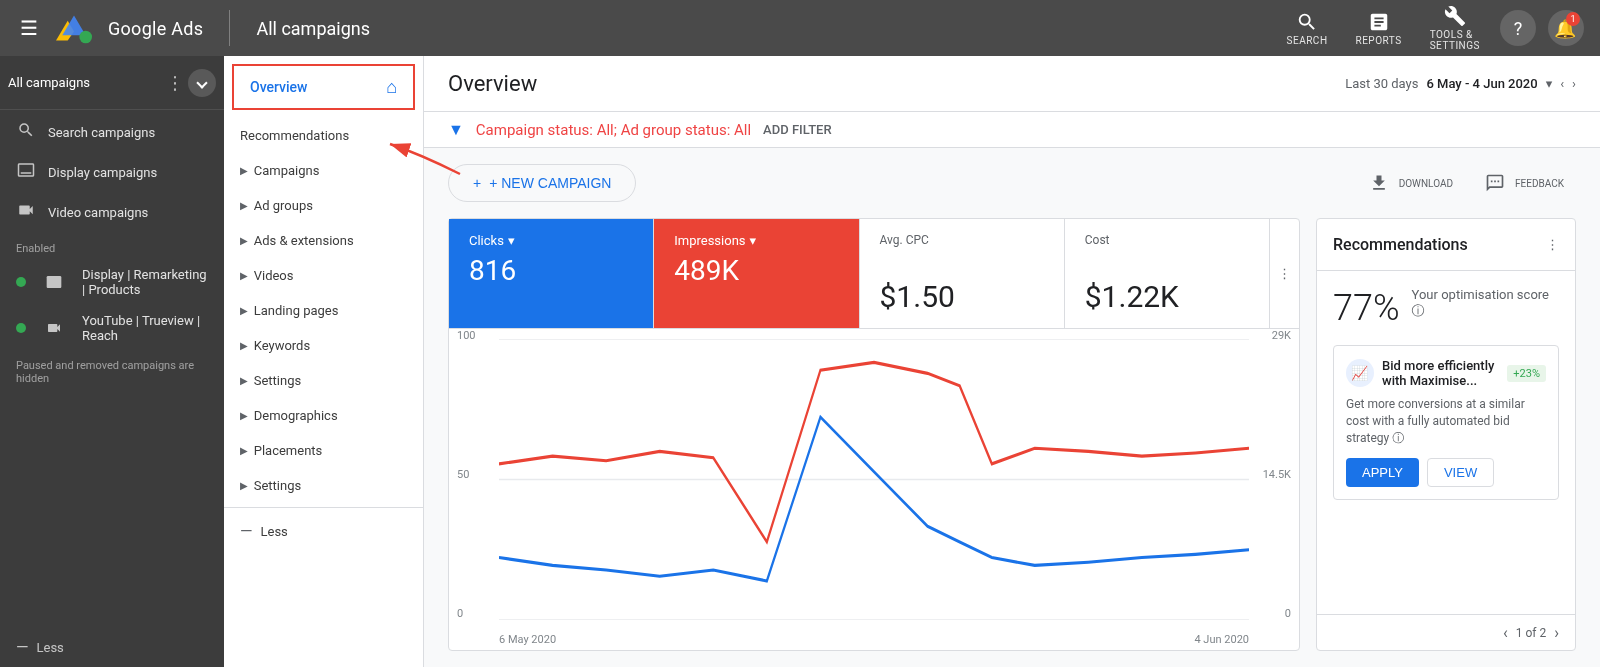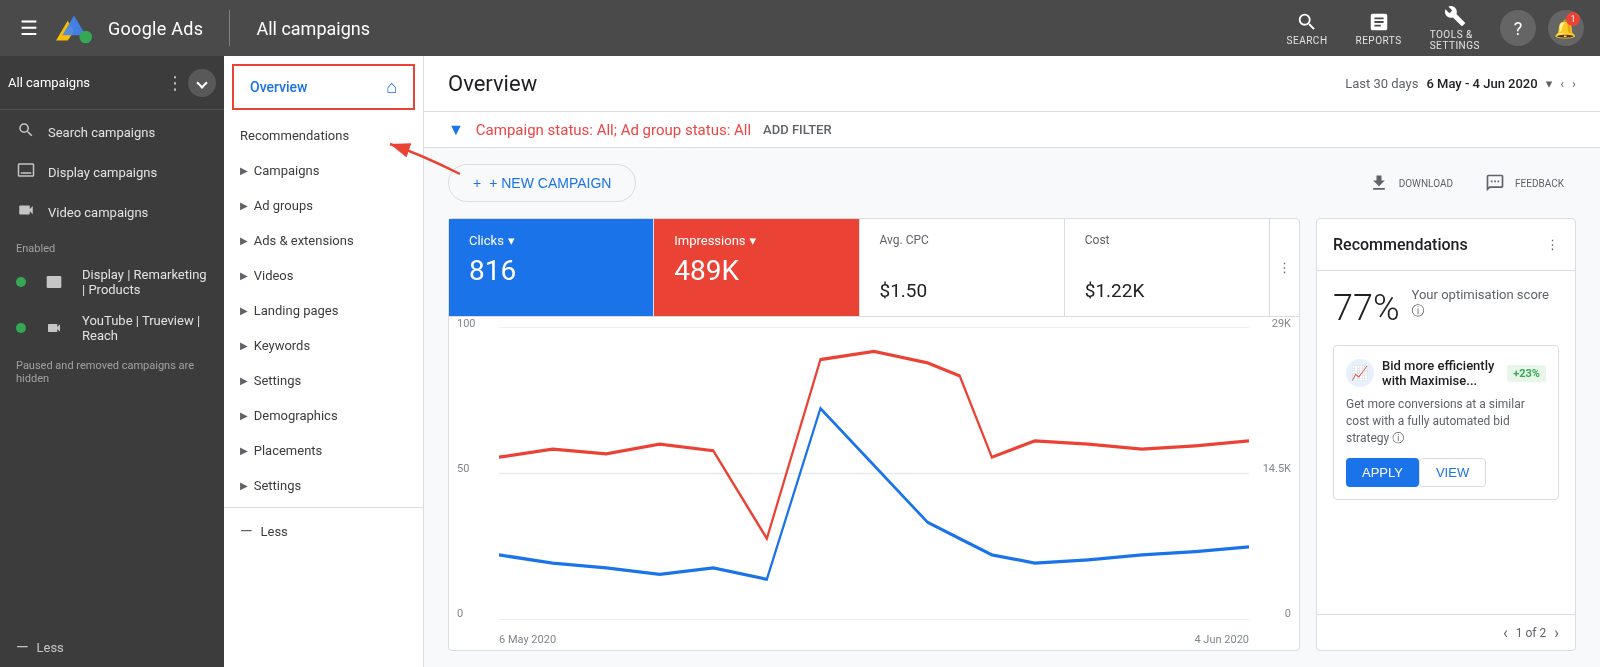--- a/index.html
+++ b/index.html
@@ -82,44 +82,44 @@
     .stats-chart-area { display: flex; gap: 16px; flex: 1; }
     .chart-section { flex: 1; background: white; border: 1px solid #dadce0; border-radius: 4px; display: flex; flex-direction: column; }
     .stats-row { display: flex; border-bottom: 1px solid #dadce0; }
     .stat-box { flex: 1; padding: 14px 20px; border-right: 1px solid #dadce0; }
     .stat-box:last-child { border-right: none; }
     .stat-box.clicks { background: #1a73e8; color: white; }
     .stat-box.impressions { background: #ea4335; color: white; }
     .stat-header { display: flex; align-items: center; gap: 4px; font-size: 13px; margin-bottom: 6px; }
     .stat-value { font-size: 28px; font-weight: 400; }
     .stat-label { font-size: 12px; color: #5f6368; margin-bottom: 4px; }
-    .stat-value-gray { font-size: 19px; font-weight: 400; color: #202124; margin-top: 32px; }
+    .stat-value-gray { font-size: 30px; font-weight: 400; color: #202124; margin-top: 32px; }
     .stat-more { padding: 8px; color: #5f6368; cursor: pointer; display: flex; align-items: center; }
 
     
     .chart-area { flex: 1; padding: 16px; position: relative; min-height: 200px; }
     .chart-y-labels { position: absolute; left: 8px; top: 0; bottom: 30px; display: flex; flex-direction: column; justify-content: space-between; font-size: 11px; color: #80868b; }
     .chart-y-labels-right { position: absolute; right: 8px; top: 0; bottom: 30px; display: flex; flex-direction: column; justify-content: space-between; font-size: 11px; color: #80868b; text-align: right; }
     .chart-x-labels { position: absolute; bottom: 4px; left: 50px; right: 50px; display: flex; justify-content: space-between; font-size: 11px; color: #80868b; }
     svg.chart { position: absolute; left: 50px; right: 50px; top: 10px; bottom: 30px; }
 
     
     .recs-panel { width: 260px; background: white; border: 1px solid #dadce0; border-radius: 4px; display: flex; flex-direction: column; flex-shrink: 0; }
     .recs-header { display: flex; align-items: center; justify-content: space-between; padding: 16px; border-bottom: 1px solid #dadce0; }
     .recs-title { font-size: 16px; font-weight: 500; }
     .recs-body { padding: 16px; flex: 1; }
     .score-row { display: flex; align-items: flex-start; gap: 12px; margin-bottom: 16px; }
     .score-percent { font-size: 36px; font-weight: 300; color: #202124; }
     .rec-card { border: 1px solid #dadce0; border-radius: 4px; padding: 12px; margin-bottom: 12px; }
     .rec-card-header { display: flex; align-items: center; gap: 8px; margin-bottom: 8px; }
     .rec-icon { width: 28px; height: 28px; background: #e8f0fe; border-radius: 50%; display: flex; align-items: center; justify-content: center; color: #1a73e8; font-size: 14px; }
     .rec-card-title { font-size: 13px; font-weight: 500; flex: 1; }
-    .rec-badge { background: #e8f5e9; color: #34a853; font-size: 11px; padding: 2px 6px; border-radius: 3px; font-weight: 700; }
+    .rec-badge { background: #e8f5e9; color: #34a853; font-size: 11px; padding: 2px 6px; border-radius: 3px; font-weight: 400; }
     .rec-desc { font-size: 12px; color: #5f6368; margin-bottom: 12px; line-height: 1.4; }
-    .rec-actions { display: flex; }
+    .rec-actions { display: flex; gap: 8px; }
     .rec-apply-btn { background: #1a73e8; color: white; border: none; padding: 7px 16px; border-radius: 4px; font-size: 13px; font-weight: 500; cursor: pointer; }
     .rec-view-btn { background: white; color: #1a73e8; border: 1px solid #dadce0; padding: 1px 16px; border-radius: 4px; font-size: 13px; font-weight: 500; cursor: pointer; }
     .recs-nav { display: flex; align-items: center; justify-content: flex-end; gap: 8px; padding: 8px 16px; border-top: 1px solid #dadce0; font-size: 12px; color: #5f6368; }
     .recs-nav-btn { cursor: pointer; color: #5f6368; font-size: 16px; }
 
     .chevron-down { display: inline-block; width: 8px; height: 8px; border-right: 2px solid currentColor; border-bottom: 2px solid currentColor; transform: rotate(45deg); }
   </style>
 </head>
 <body>
 

